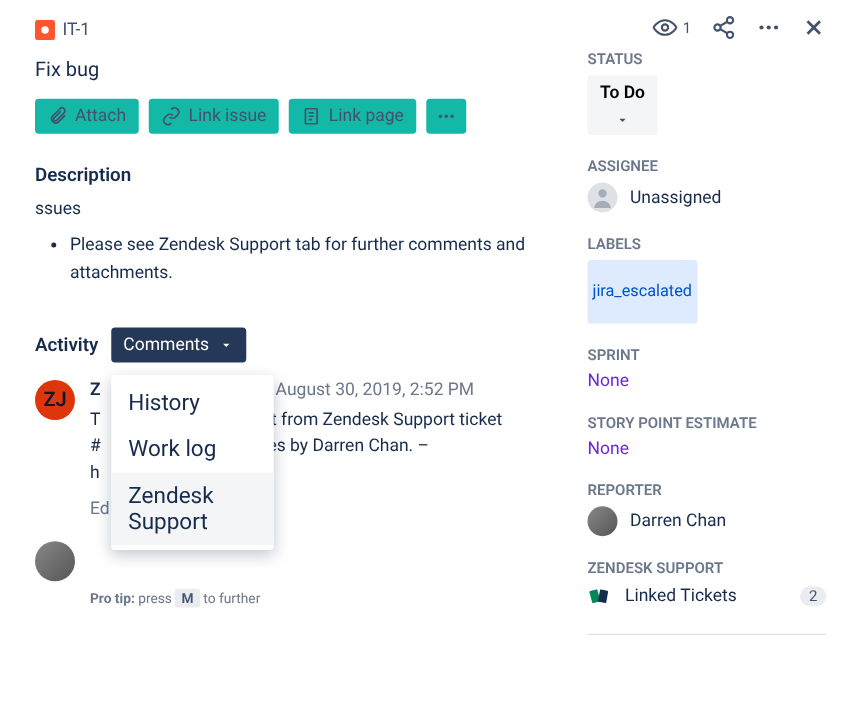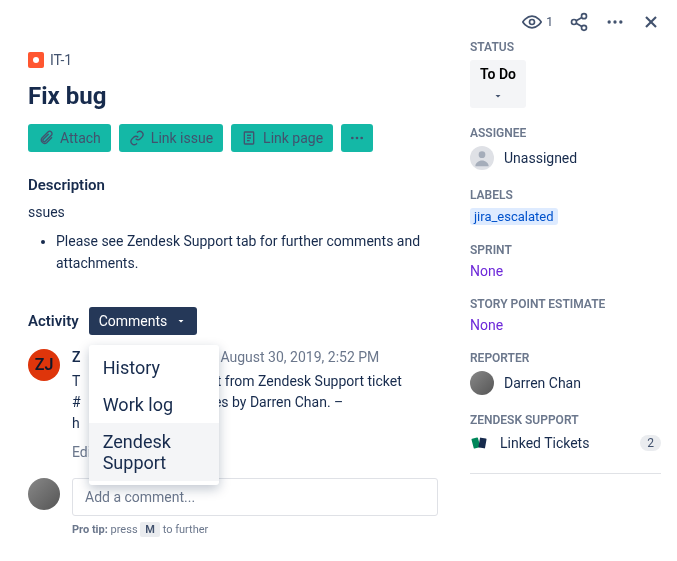--- a/index.html
+++ b/index.html
@@ -1,25 +1,25 @@
 <!DOCTYPE html>
 <html><head>
 <meta charset="utf-8">
 <style>
 * { box-sizing: border-box; margin: 0; padding: 0; }
 body { font-family: -apple-system, BlinkMacSystemFont, "Segoe UI", Roboto, sans-serif; font-size: 14px; color: #172B4D; background: #fff; width: 677px; height: 561px; overflow: hidden; }
 .layout { display: flex; height: 100%; }
-.main { flex: 1; padding: 4px 24px 16px 28px; overflow: hidden; margin-top: 48px; }
+.main { flex: 1; padding: 16px 24px 16px 28px; overflow: hidden; }
 .sidebar { width: 215px; padding: 12px 16px 16px 8px; font-size: 12px; border-left: none; }
 
 .breadcrumb { display: flex; align-items: center; gap: 6px; font-size: 14px; color: #42526E; }
 .proj-icon { width: 16px; height: 16px; background: #FF5630; border-radius: 2px; display: flex; align-items: center; justify-content: center; }
 .proj-icon span { width: 6px; height: 6px; background: #fff; border-radius: 50%; }
 
-h1 { font-size: 24px; font-weight: 700; margin-top: 14px; margin-bottom: 14px; }
+h1 { font-size: 16px; font-weight: 400; margin-top: 14px; margin-bottom: 14px; }
 
 .toolbar { display: flex; gap: 8px; margin-bottom: 24px; }
 .btn { display: inline-flex; align-items: center; gap: 6px; background: #14b8a6; border: none; border-radius: 3px; padding: 6px 10px; font-size: 14px; color: #42526E; cursor: pointer; font-family: inherit; }
 .btn svg { width: 16px; height: 16px; }
 .btn.icon-only { padding: 6px 8px; }
 
 h3 { font-size: 15px; font-weight: 600; margin-bottom: 10px; }
 .desc-body { font-size: 14px; margin-bottom: 10px; }
 ul.desc-list { padding-left: 28px; margin-bottom: 24px; }
 ul.desc-list li { line-height: 1.6; }
@@ -54,21 +54,21 @@
 
 .top-actions { display: flex; justify-content: flex-end; align-items: center; gap: 16px; color: #42526E; margin-bottom: 8px; }
 .top-actions svg { width: 20px; height: 20px; }
 .watch { display: flex; align-items: center; gap: 4px; }
 
 .field-label { font-size: 12px; font-weight: 600; color: #6B778C; text-transform: uppercase; letter-spacing: 0; margin-top: 18px; margin-bottom: 6px; }
 .status-btn { background: #F4F5F7; border: none; border-radius: 3px; padding: 6px 10px; display: inline-flex; align-items: center; gap: 8px; font-size: 14px; font-weight: 600; cursor: pointer; font-family: inherit; flex-direction: column; }
 .field-val { font-size: 14px; color: #172B4D; }
 .field-val.muted { color: #6d28d9; }
 .assignee-row { display: flex; align-items: center; gap: 10px; }
-.label-tag { display: inline-block; background: #DEEBFF; color: #0052CC; padding: 1px 4px; border-radius: 3px; font-size: 13px; }
+.label-tag { display: inline-block; background: #DEEBFF; color: #0052CC; padding: 18px 4px; border-radius: 3px; font-size: 13px; }
 .linked { display: flex; align-items: center; gap: 10px; }
 .linked-icon { width: 20px; height: 20px; }
 .count-badge { background: #EAECEF; border-radius: 10px; padding: 1px 7px; font-size: 12px; color: #42526E; margin-left: auto; }
 .divider { border-top: 1px solid #E0E2E6; margin-top: 20px; }
 </style>
 </head>
 <body>
 
 <div class="layout">
   <div class="main">
@@ -158,21 +158,20 @@
               <path d="M8 14s1.5 2 4 2 4-2 4-2"></path>
               <circle cx="9" cy="10" r="0.5" fill="#6B778C"></circle>
               <circle cx="15" cy="10" r="0.5" fill="#6B778C"></circle>
             </svg>
         </div>
       </div>
     </div>
 
     <div class="add-comment">
       <div class="avatar img"></div>
-      <div class="comment-input">Add a comment...</div>
     </div>
     <div class="protip">
       <b>Pro tip:</b> <span>press</span> <span class="kbd">M</span> <span>to further</span>
     </div>
   </div>
 
   <div class="sidebar">
     <div class="top-actions">
       <div class="watch">
         <svg viewBox="0 0 24 24" fill="none" stroke="#42526E" stroke-width="2">

